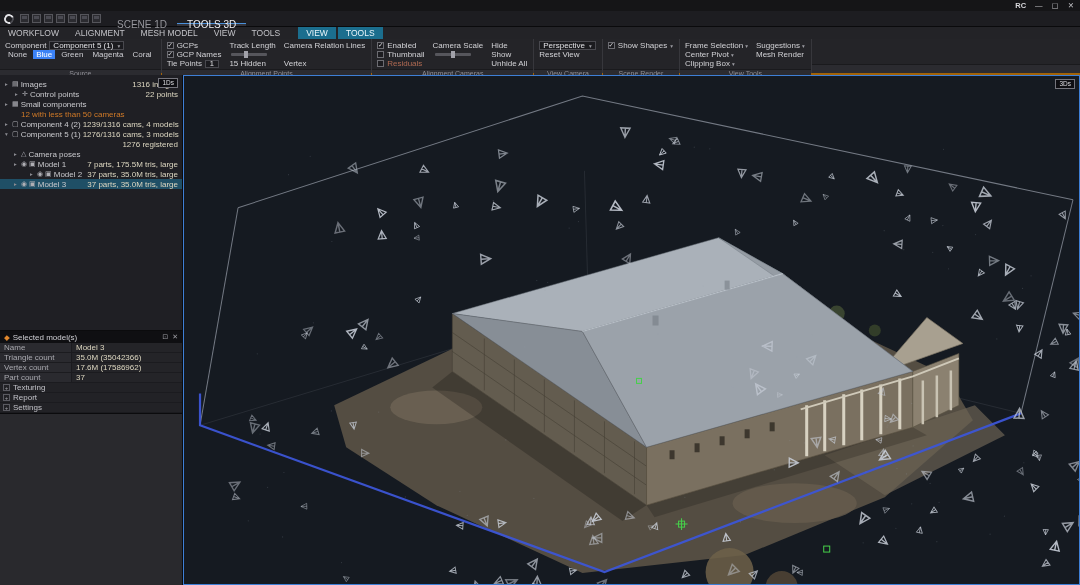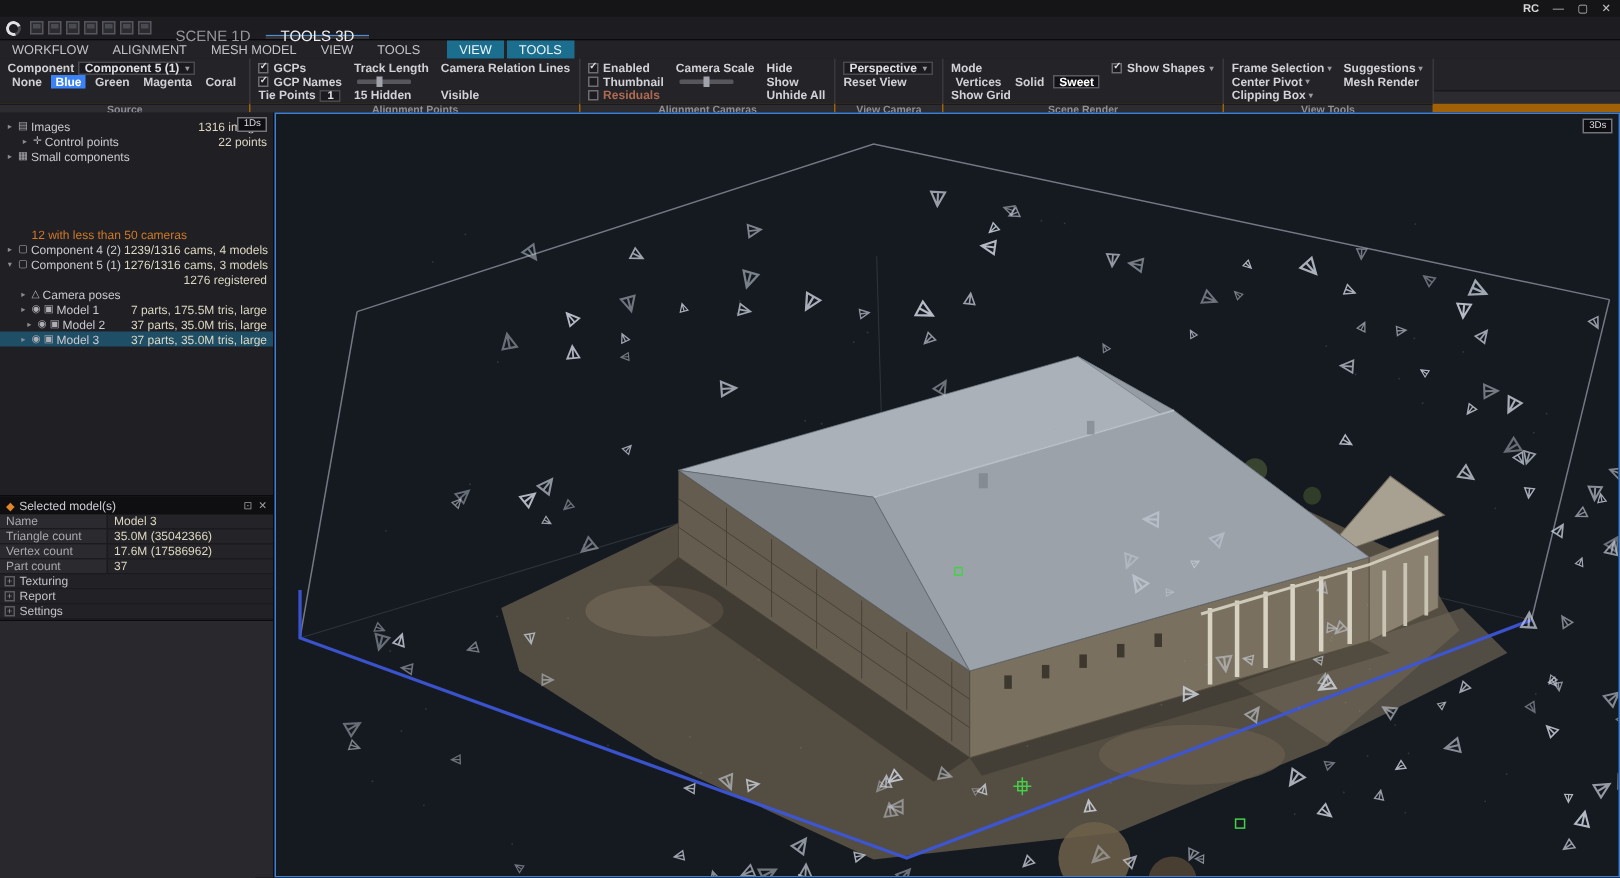--- a/index.html
+++ b/index.html
@@ -23,21 +23,21 @@
   .scene-tab { display:flex; align-items:center; padding:0 10px; font-size:10px; color:#96969c; cursor:default;margin-top:12px; }
   .scene-tab.active { background:#33333a; color:#efeff2; box-shadow: inset 0 1px 0 #4a90d9; }
 
   
   .menurow { height:12px; background:#232327; display:flex; align-items:stretch; font-size:8.5px; color:#c3c3c8; }
   .menu-item { display:flex; align-items:center; padding:0 8px; }
   .menu-item.ctx { background:#1b6e8e; color:#eaf6fb; margin-left:2px; }
   .menu-item.ctx:first-of-type { margin-left:10px; }
 
   
-  .ribbon { height:36px; background:#242428; display:flex; border-bottom:6px solid #a16207;font-weight:bold; }
+  .ribbon { height:36px; background:#242428; display:flex; border-bottom:2px solid #a16207; }
   .rgroup { display:flex; flex-direction:column; border-right:1px solid #37373c; }
   .rbody { flex:1; display:flex; gap:8px; padding:2px 6px 1px 5px; }
   .rcol { display:flex; flex-direction:column; justify-content:flex-start; gap:0; }
   .rrow { display:flex; align-items:center; gap:3px; height:9px; font-size:8px; color:#d2d2d6; white-space:nowrap; }
   .rlabel { height:9px; line-height:8px; background:#2b2b30; border-top:1px solid #1a1a1d;
     color:#8f8f96; font-size:7px; text-align:center; }
   .cb { width:7px; height:7px; border:1px solid #6c6c72; background:#1c1c20; display:inline-flex;
     align-items:center; justify-content:center; font-size:6.5px; line-height:1; color:#e2e2e6; flex:none; }
   .combo { background:#1b1b1f; border:1px solid #49494f; height:9px; display:inline-flex; align-items:center;
     gap:4px; padding:0 3px; color:#e0e0e4; }
@@ -199,21 +199,21 @@
         <div class="rrow">
             <span class="rbtn">15 Hidden</span>
           </div>
       </div>
       <div class="rcol">
         <div class="rrow">
             <span>Camera Relation Lines</span>
           </div>
         <div class="rrow"></div>
         <div class="rrow">
-            <span class="rbtn">Visible</span>
+            <span class="rbtn">Vertex</span>
           </div>
       </div>
     </div>
     <div class="rlabel">Alignment Points</div>
   </div>
 
   <div class="rgroup">
     <div class="rbody">
       <div class="rcol">
         <div class="rrow">
@@ -268,33 +268,20 @@
             <span class="rbtn">Reset View</span>
           </div>
         <div class="rrow"></div>
       </div>
     </div>
     <div class="rlabel">View Camera</div>
   </div>
 
   <div class="rgroup">
     <div class="rbody">
-      <div class="rcol">
-        <div class="rrow">
-            <span>Mode</span>
-          </div>
-        <div class="rrow" id="mode-row">
-            <span class="mode-btn">Vertices</span>
-            <span class="mode-btn">Solid</span>
-            <span class="mode-btn selected">Sweet</span>
-          </div>
-        <div class="rrow">
-            <span class="rbtn">Show Grid</span>
-          </div>
-      </div>
       <div class="rcol">
         <div class="rrow">
             <span class="cb">✓</span>
             <span>Show Shapes</span>
             <span class="caret">▾</span>
           </div>
         <div class="rrow"></div>
         <div class="rrow"></div>
       </div>
     </div>
@@ -363,21 +350,21 @@
             <span class="ticon">✛</span>
             <span class="tlabel">Control points</span>
             <span class="val">22 points</span>
           </div>
           <div class="trow" style="padding-left: 3px;">
             <span class="expander">▸</span>
             <span class="ticon">▦</span>
             <span class="tlabel">Small components</span>
             <span class="val"></span>
           </div>
-          <div class="trow warn" style="padding-left: 12px; margin-top: 42px;">
+          <div class="trow warn" style="padding-left: 12px;">
             <span class="expander"></span>
             <span class="tlabel">12 with less than 50 cameras</span>
             <span class="val"></span>
           </div>
           <div class="trow" style="padding-left: 3px;">
             <span class="expander">▸</span>
             <span class="ticon">▢</span>
             <span class="tlabel">Component 4 (2)</span>
             <span class="val">1239/1316 cams, 4 models</span>
           </div>
@@ -398,21 +385,21 @@
             <span class="tlabel">Camera poses</span>
             <span class="val"></span>
           </div>
           <div class="trow" style="padding-left: 12px;">
             <span class="expander">▸</span>
             <span class="ticon">◉</span>
             <span class="ticon">▣</span>
             <span class="tlabel">Model 1</span>
             <span class="val">7 parts, 175.5M tris, large</span>
           </div>
-          <div class="trow" style="padding-left: 16px;">
+          <div class="trow" style="padding-left: 28px;">
             <span class="expander">▸</span>
             <span class="ticon">◉</span>
             <span class="ticon">▣</span>
             <span class="tlabel">Model 2</span>
             <span class="val">37 parts, 35.0M tris, large</span>
           </div>
           <div class="trow selected" style="padding-left: 12px;">
             <span class="expander">▸</span>
             <span class="ticon">◉</span>
             <span class="ticon">▣</span>

